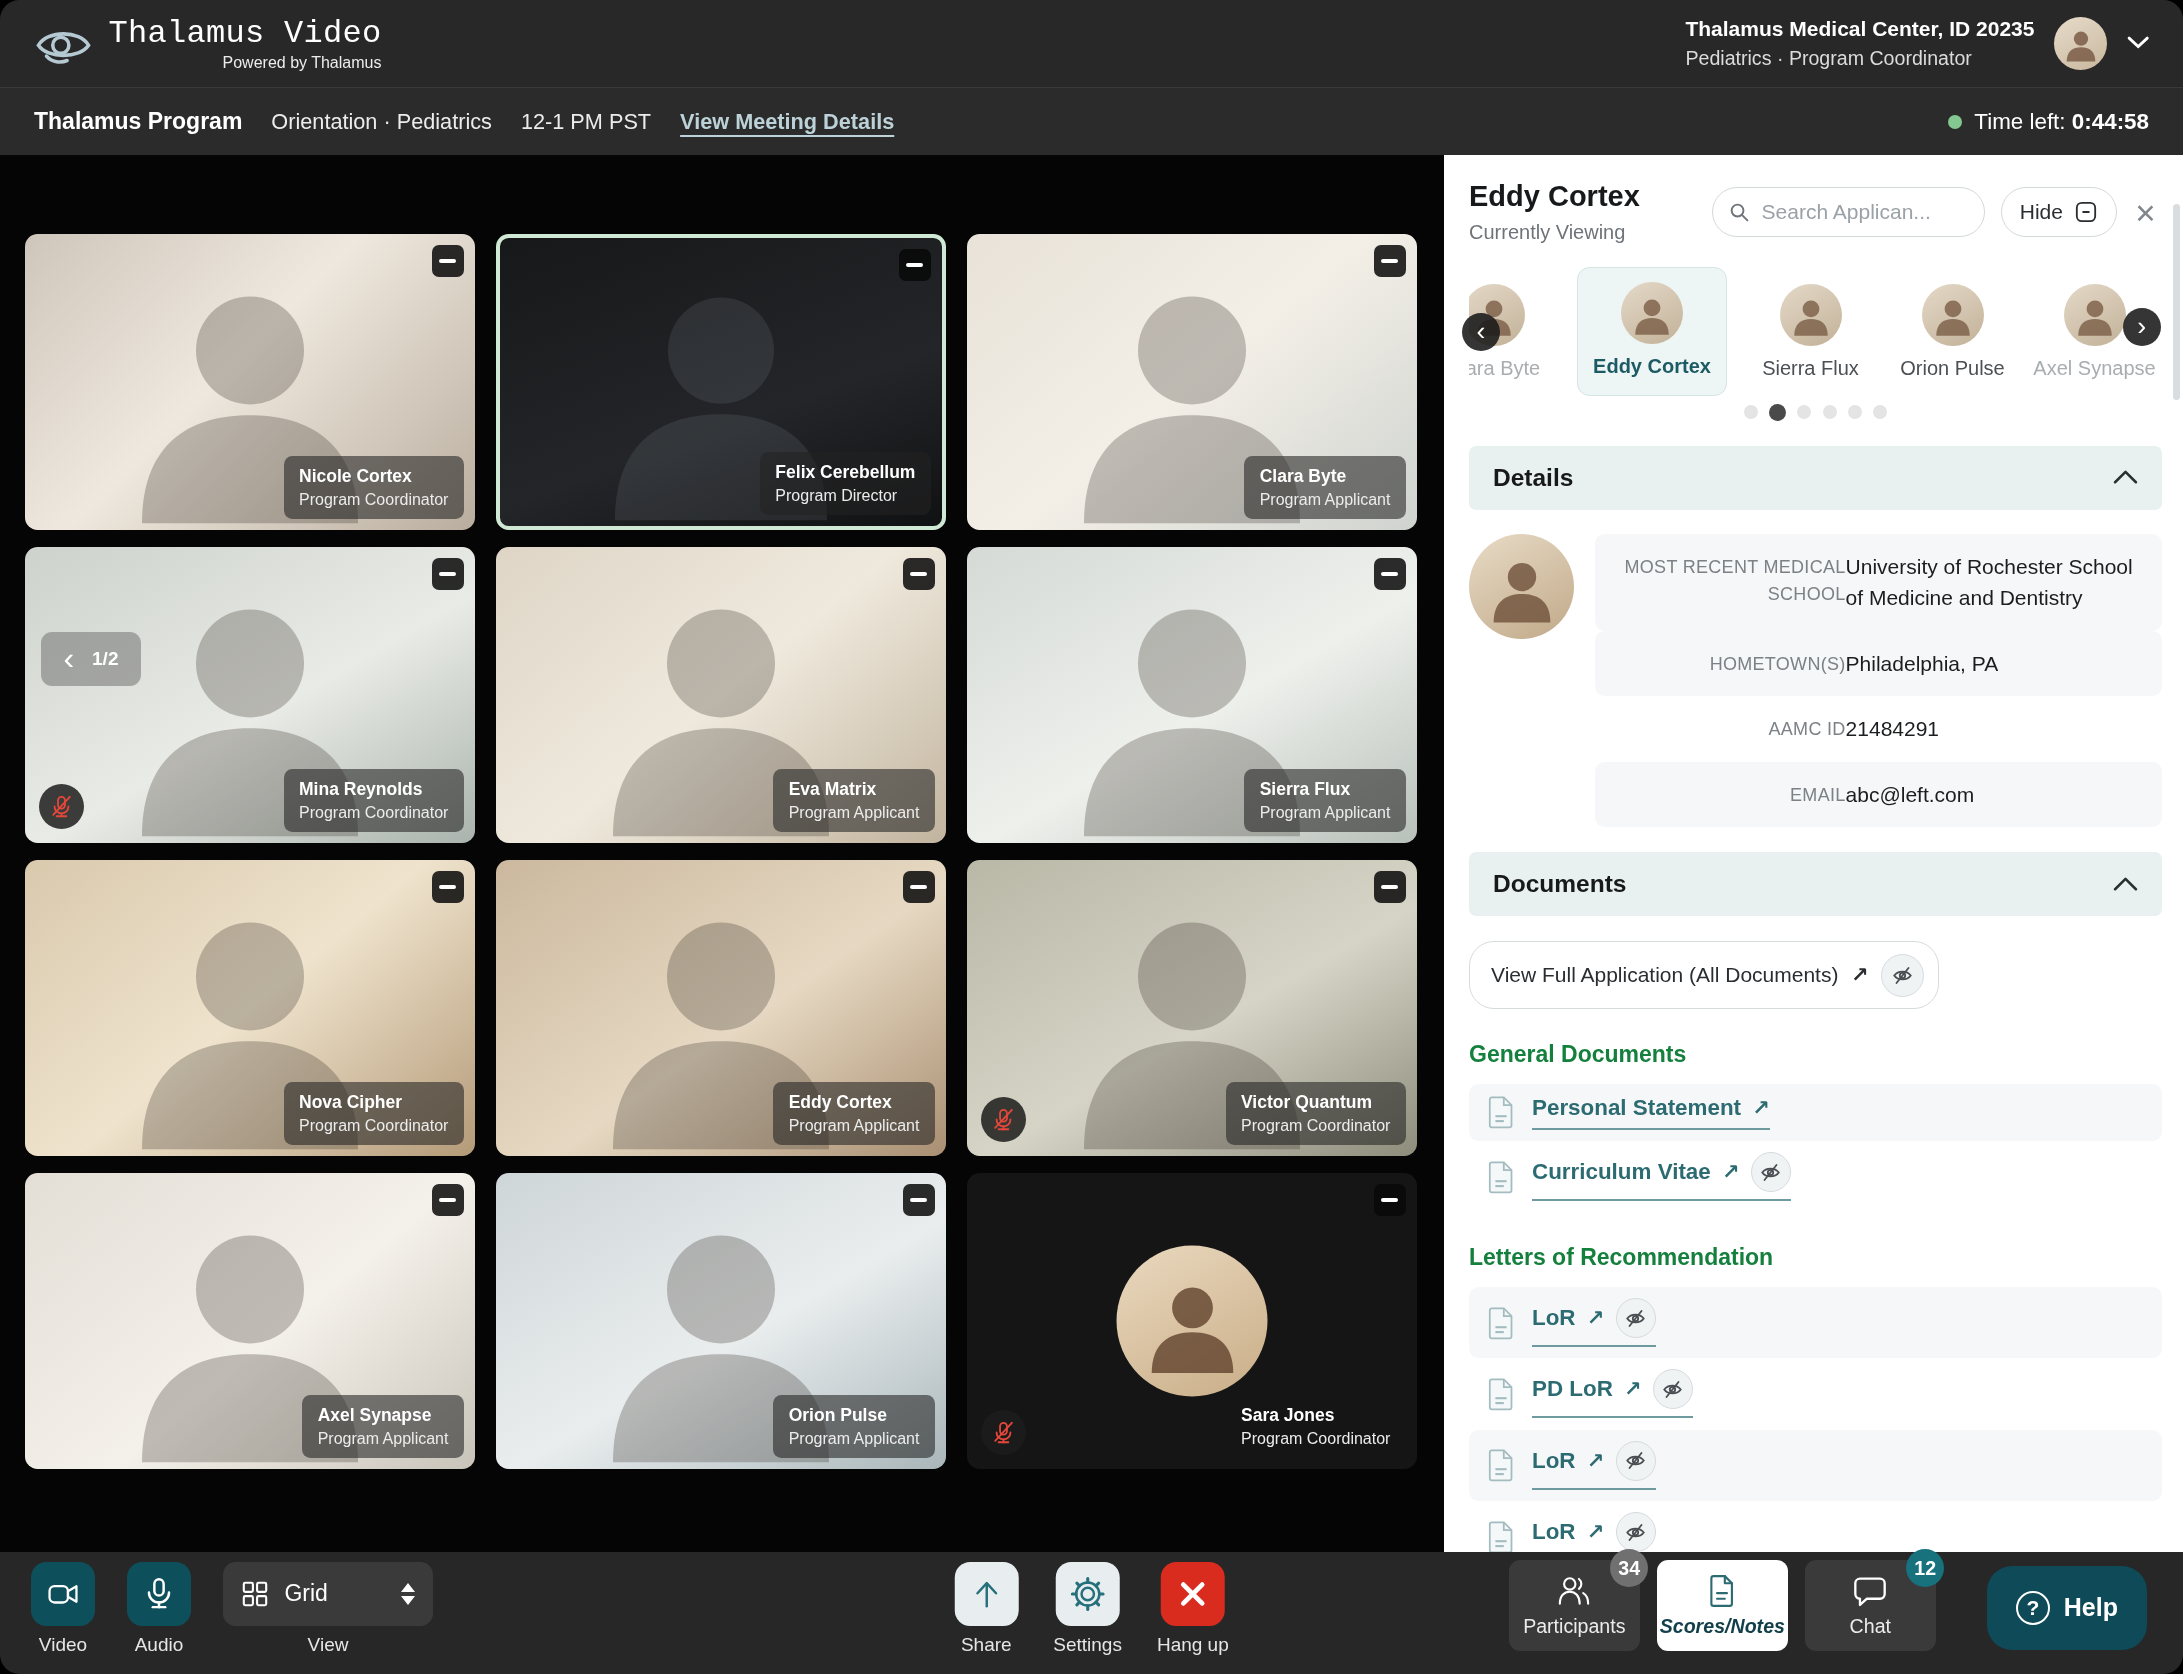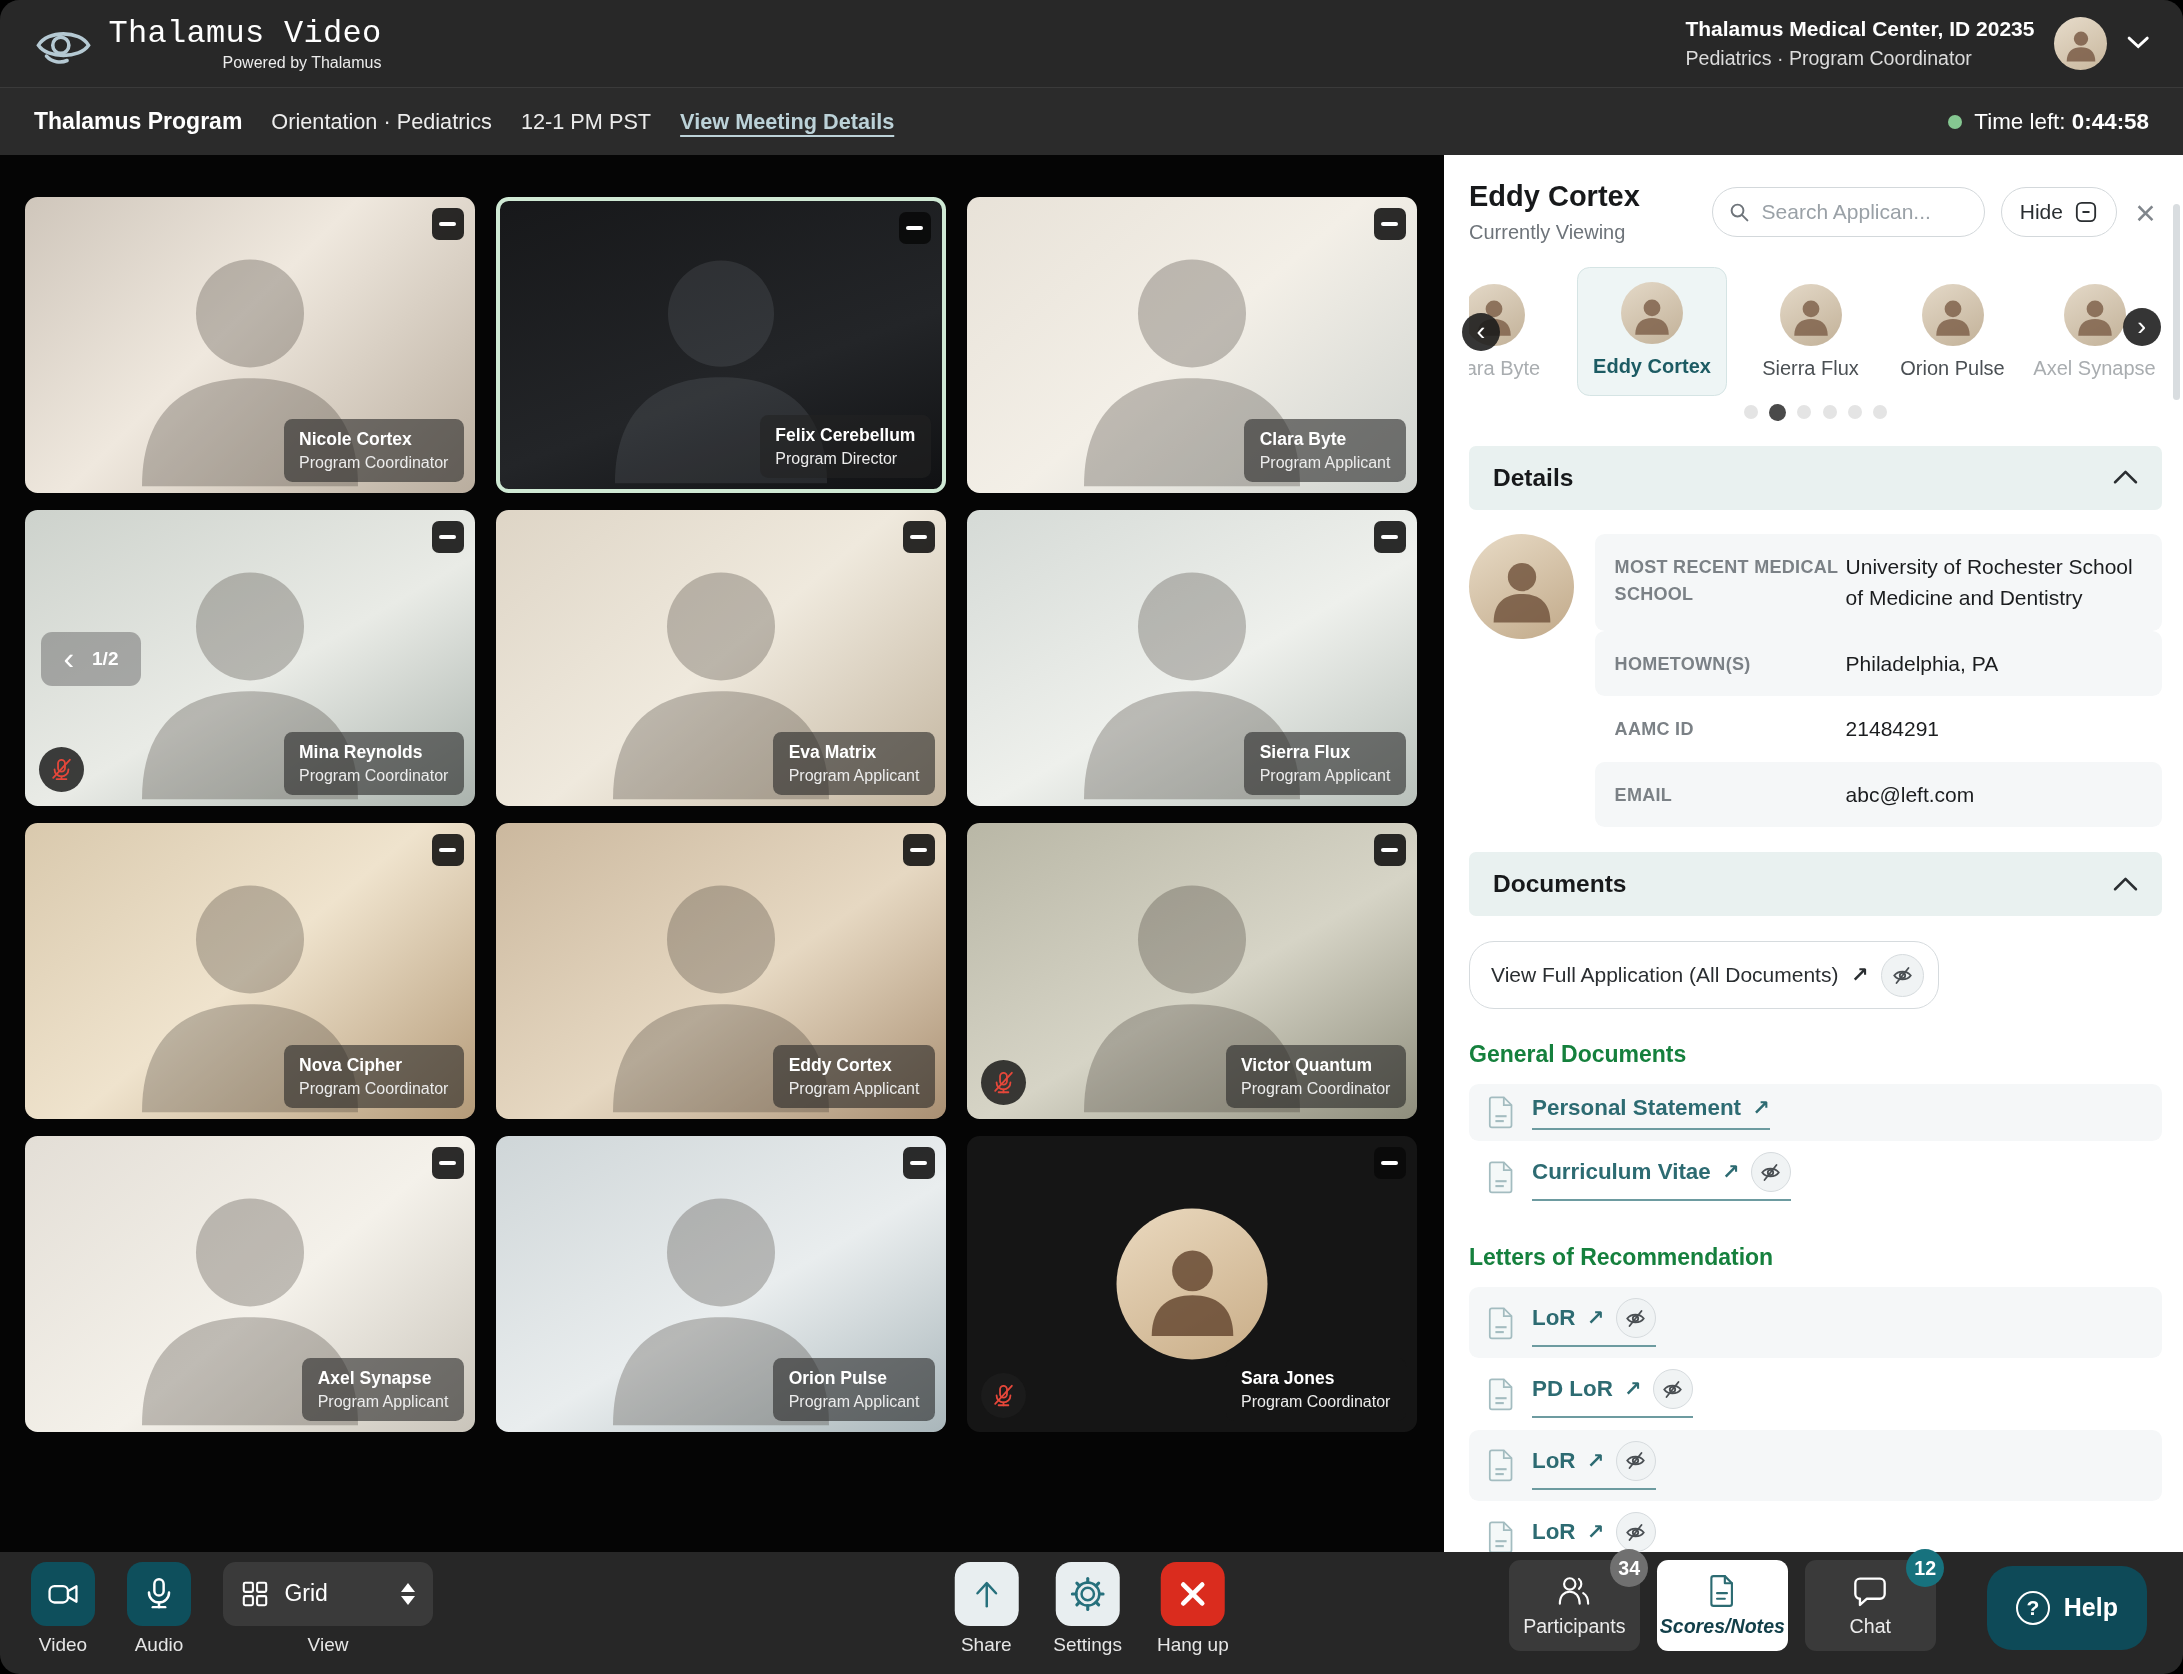--- a/index.html
+++ b/index.html
@@ -25,21 +25,21 @@
   .mb-prog{font-size:23px;font-weight:700;}
   .mb-sess,.mb-time{font-size:21.7px;color:#ececec;}
   .mb-link{font-size:21.7px;color:#bcd2d8;text-decoration:underline;text-underline-offset:6.3px;font-weight:700;cursor:pointer;}
   .mb-right{margin-left:auto;display:flex;align-items:center;gap:12.6px;}
   .dot{width:14px;height:14px;border-radius:50%;background:#85c791;}
   .tl{font-size:22.4px;}
   .tl b{font-weight:700;}
 
   
   .stage{position:absolute;top:155px;left:0;width:1444px;height:1399px;}
-  .vgrid{display:grid;grid-template-columns:repeat(3,450px);grid-auto-rows:296px;gap:17px 21px;padding:42px 0 0 25px;}
+  .vgrid{display:grid;grid-template-columns:repeat(3,450px);grid-auto-rows:296px;gap:17px 21px;padding:79px 0 0 25px;}
   .tile{position:relative;border-radius:12.6px;overflow:hidden;box-sizing:border-box;}
   .tile:nth-child(1){background:linear-gradient(135deg,#cfc6bb,#efe8de 45%,#b9ad9e);}
   .tile:nth-child(2){background:linear-gradient(160deg,#17181a,#232528 60%,#101113);}
   .tile:nth-child(3){background:linear-gradient(140deg,#e8e2d8,#f3efe7 50%,#cfd3cf);}
   .tile:nth-child(4){background:linear-gradient(150deg,#cdd2cc,#e9ebe6 55%,#aab3ad);}
   .tile:nth-child(5){background:linear-gradient(140deg,#ded5c6,#efe9dd 50%,#c2b49e);}
   .tile:nth-child(6){background:linear-gradient(150deg,#d5dad6,#eef0ec 55%,#b8c0ba);}
   .tile:nth-child(7){background:linear-gradient(140deg,#d9c9ad,#efe3cd 50%,#b49a78);}
   .tile:nth-child(8){background:linear-gradient(145deg,#cbb89e,#e6d8c2 55%,#a98f72);}
   .tile:nth-child(9){background:linear-gradient(150deg,#b9b7a6,#d6d4c6 55%,#8e8d7c);}
@@ -99,21 +99,21 @@
   .sec-head{margin-top:25px;background:#e9f1f0;border-radius:7px;height:64px;display:flex;align-items:center;justify-content:space-between;padding:0 24px;cursor:pointer;}
   .sec-title{font-size:24.5px;font-weight:700;color:#17191b;}
   .sec-chev svg{width:25px;height:15.4px;stroke:#2a2e31;stroke-width:3.6;fill:none;stroke-linecap:round;stroke-linejoin:round;}
 
   .det-body{display:flex;gap:21px;margin-top:24px;}
   .det-photo{width:105px;height:105px;flex:none;border-radius:50%;overflow:hidden;position:relative;background:linear-gradient(150deg,#e8dbc6,#c1a989);}
   .det-photo svg{fill:rgba(110,80,58,.8);}
   .det-rows{flex:1;display:flex;flex-direction:column;}
   .drow{display:grid;grid-template-columns:231px 1fr;padding:17px 19.6px;border-radius:9.8px;}
   .drow.shaded{background:#f5f7f8;}
-  .dlabel{font-size:18px;color:#7b8186;letter-spacing:0.3px;line-height:1.55;font-weight:700;padding-top:2.8px;}
+  .dlabel{font-size:18px;color:#7b8186;letter-spacing:0.3px;line-height:1.55;font-weight:400;padding-top:2.8px;text-align:right;}
   .dvalue{font-size:21px;color:#1b1d1f;line-height:1.5;}
 
   .viewfull{margin-top:25px;display:inline-flex;align-items:center;gap:12.6px;border:1.4px solid #d6dbde;border-radius:25px;height:68px;padding:0 14px 0 21px;background:#fff;font-family:inherit;cursor:pointer;}
   .vf-label{font-size:21px;color:#2a2e31;}
   .arrowg{font-size:21px;color:#2a2e31;font-weight:700;}
   .eyebtn{width:41px;height:41px;border-radius:50%;border:1.4px solid #d6dbde;background:#f0f3f4;display:flex;align-items:center;justify-content:center;cursor:pointer;flex:none;}
   .eyebtn svg{width:21px;height:21px;stroke:#4a4f53;fill:none;stroke-width:2.4;stroke-linecap:round;}
 
   .group-title{font-size:23px;font-weight:700;color:#15803d;margin:32px 0 15.4px;}
   .docrow{display:flex;align-items:center;gap:17px;padding:11.2px 18px;border-radius:9.8px;}

